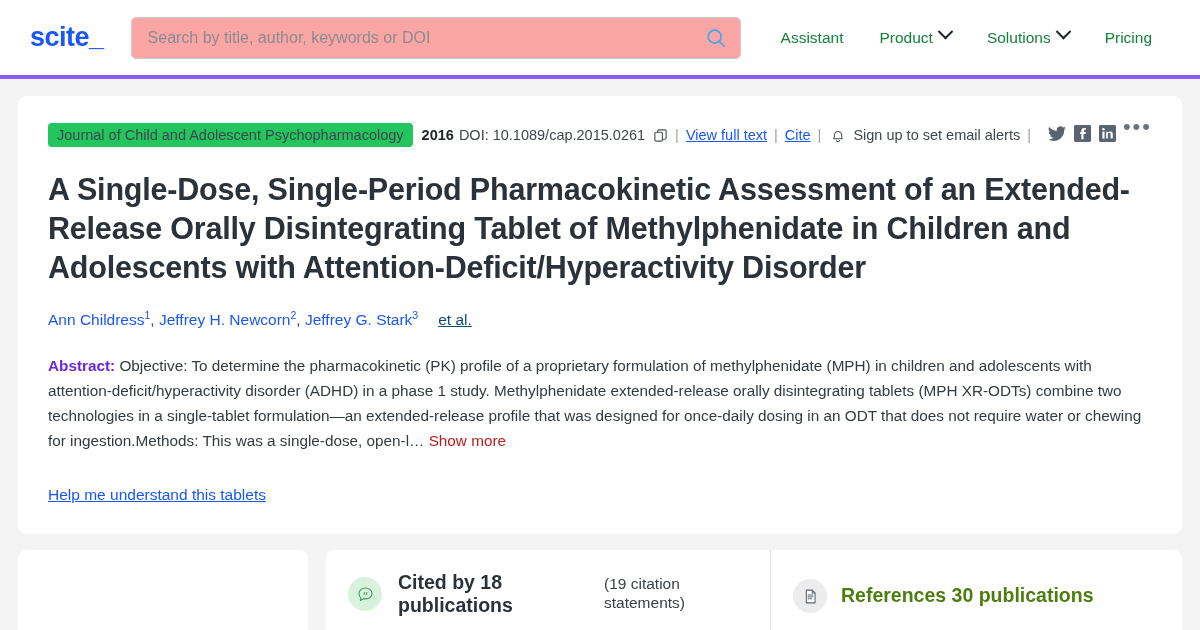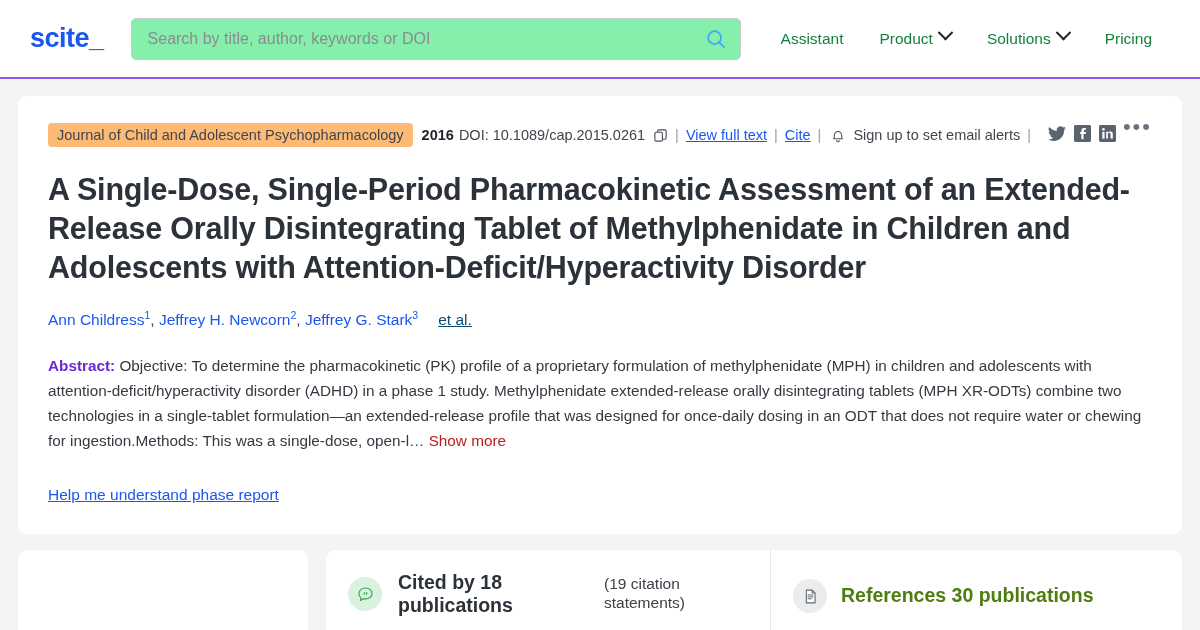--- a/index.html
+++ b/index.html
@@ -10,21 +10,21 @@
     overflow: hidden;
     background: #f4f4f5;
     font-family: "Liberation Sans", sans-serif;
     -webkit-font-smoothing: antialiased;
   }
 
   
   .header {
     height: 79px;
     background: #ffffff;
-    border-bottom: 2px solid #8b5cf6;
+    border-bottom: 4px solid #8b5cf6;
     display: flex;
     align-items: center;
     padding: 0 22px 0 30px;
     box-sizing: border-box;
   }
   .logo {
     font-size: 27px;
     font-weight: bold;
     color: #1a56f0;
     letter-spacing: -0.5px;
@@ -40,21 +40,21 @@
     width: 100%;
     height: 100%;
     box-sizing: border-box;
     border: 1px solid #c9ccd1;
     border-radius: 5px;
     padding: 0 48px 0 16px;
     font-size: 16px;
     font-family: "Liberation Sans", sans-serif;
     color: #333;
     outline: none;
-    background: #86efac;
+    background: #fca5a5;
   }
   .search-input::placeholder { color: #888c91; }
   .search-btn {
     position: absolute;
     right: 10px;
     top: 50%;
     transform: translateY(-50%);
     width: 30px;
     height: 30px;
     border: none;
@@ -102,21 +102,21 @@
   .meta-row {
     display: flex;
     align-items: center;
     flex-wrap: nowrap;
     font-size: 14.5px;
     color: #3b4148;
     position: relative;
     min-height: 26px;
   }
   .journal-chip {
-    background: #fdba74;
+    background: #22c55e;
     border-radius: 4px;
     padding: 4px 9px;
     color: #40464d;
     font-size: 14.5px;
     white-space: nowrap;
   }
   .year { font-weight: bold; color: #20242b; margin-left: 9px; }
   .doi { margin-left: 5px; color: #40464d; white-space: nowrap; }
   .copy-icon {
     margin-left: 8px;
@@ -343,21 +343,21 @@
     <div class="authors">
       <span class="a-name">Ann Childress</span><sup>1</sup><span class="comma">, </span><span class="a-name">Jeffrey H. Newcorn</span><sup>2</sup><span class="comma">, </span><span class="a-name">Jeffrey G. Stark</span><sup>3</sup><span class="etal">et al.</span>
     </div>
 
     <div class="abstract">
       <b>Abstract:</b>
       <span>Objective: To determine the pharmacokinetic (PK) profile of a proprietary formulation of methylphenidate (MPH) in children and adolescents with attention-deficit/hyperactivity disorder (ADHD) in a phase 1 study. Methylphenidate extended-release orally disintegrating tablets (MPH XR-ODTs) combine two technologies in a single-tablet formulation—an extended-release profile that was designed for once-daily dosing in an ODT that does not require water or chewing for ingestion.Methods: This was a single-dose, open-l…</span>
       <span class="show-more">Show more</span>
     </div>
 
-    <a class="help-link">Help me understand phase report</a>
+    <a class="help-link">Help me understand this tablets</a>
   </div>
 </div>
 
 <div class="bottom-area">
   <div class="left-panel"></div>
 
   <div class="tabs">
     <div class="tab cited">
       <span class="icon-circle green">
         <svg width="19" height="19" viewBox="0 0 20 20" fill="none" aria-hidden="true">

